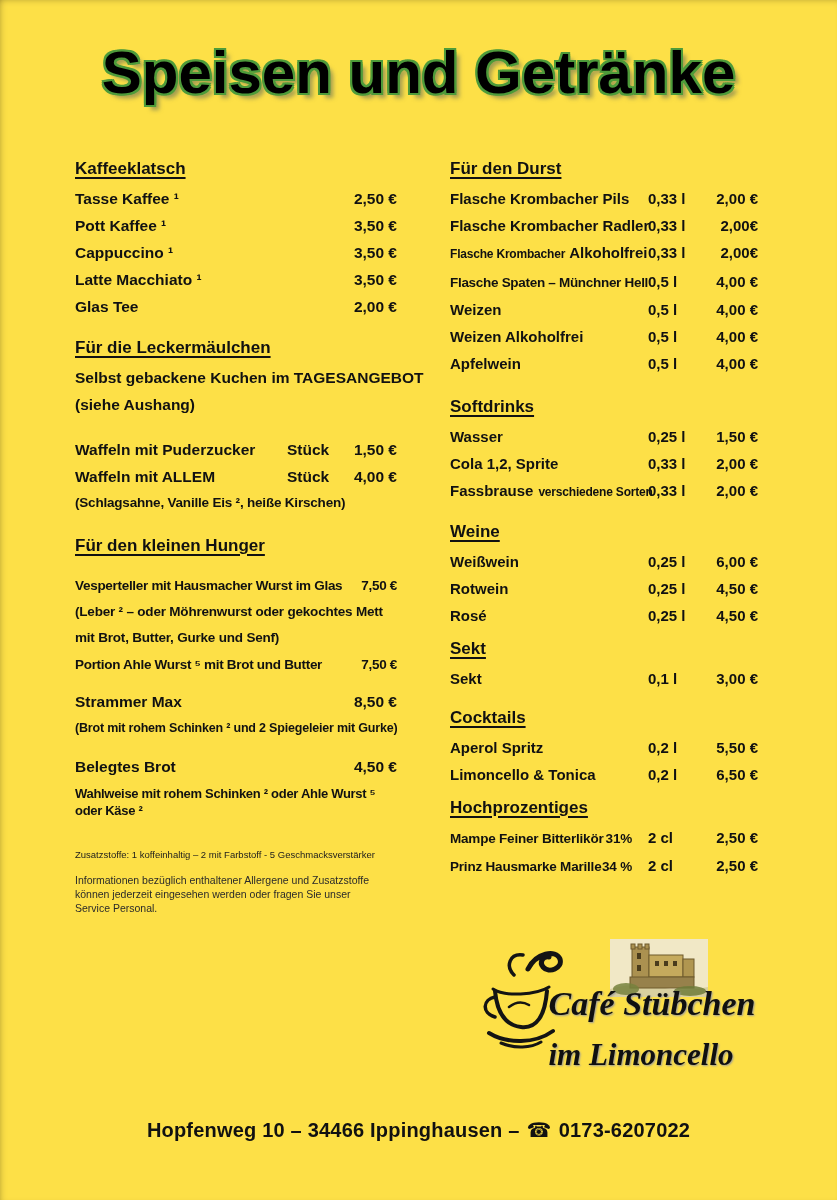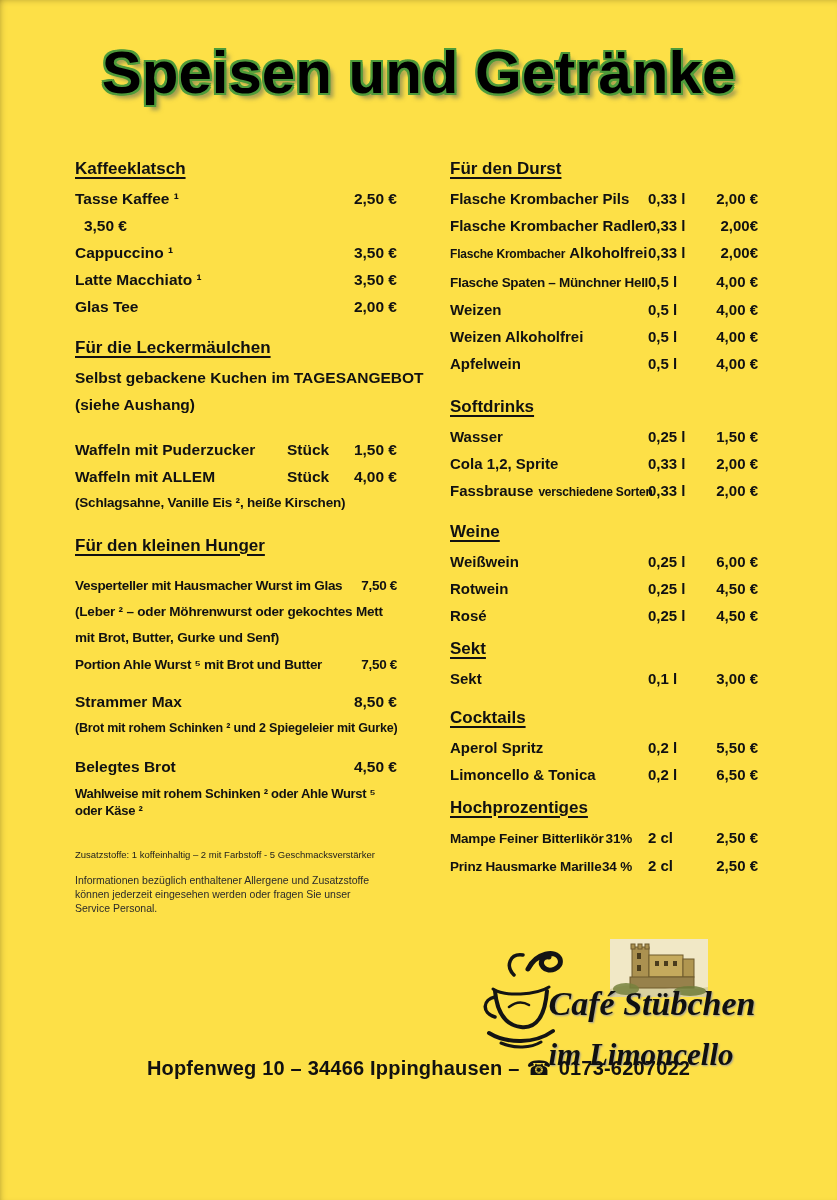--- a/index.html
+++ b/index.html
@@ -71,41 +71,42 @@
     font-size:34px;line-height:38px;color:#101010;white-space:nowrap;
     text-shadow:1px 1px 2px #9a9a9a;
   }
   .brand2{
     position:absolute;left:58px;top:104px;width:210px;text-align:center;
     font-family:"Liberation Serif","DejaVu Serif",serif;font-style:italic;font-weight:bold;
     font-size:31px;line-height:36px;color:#101010;white-space:nowrap;
     text-shadow:1px 1px 2px #9a9a9a;
   }
   .address{
-    position:absolute;left:0;top:1056px;width:100%;
+    position:absolute;left:0;top:1118px;width:100%;
     text-align:center;font-size:20px;font-weight:bold;letter-spacing:0.2px;
     display:flex;justify-content:center;gap:7px;align-items:baseline;white-space:nowrap;
   }
 </style>
 </head>
 <body>
 
 <div class="page">
 
   <div class="title">Speisen und Getränke</div>
 
   <div class="col-left">
 
     <div>
       <div class="sec-head">Kaffeeklatsch</div>
       <div class="l-row">
         <span class="l-name">Tasse Kaffee ¹</span>
         <span class="l-price">2,50 €</span>
       </div>
       <div class="l-row">
+        <span class="l-name">Pott Kaffee ¹</span>
         <span class="l-price">3,50 €</span>
       </div>
       <div class="l-row">
         <span class="l-name">Cappuccino ¹</span>
         <span class="l-price">3,50 €</span>
       </div>
       <div class="l-row">
         <span class="l-name">Latte Macchiato ¹</span>
         <span class="l-price">3,50 €</span>
       </div>

